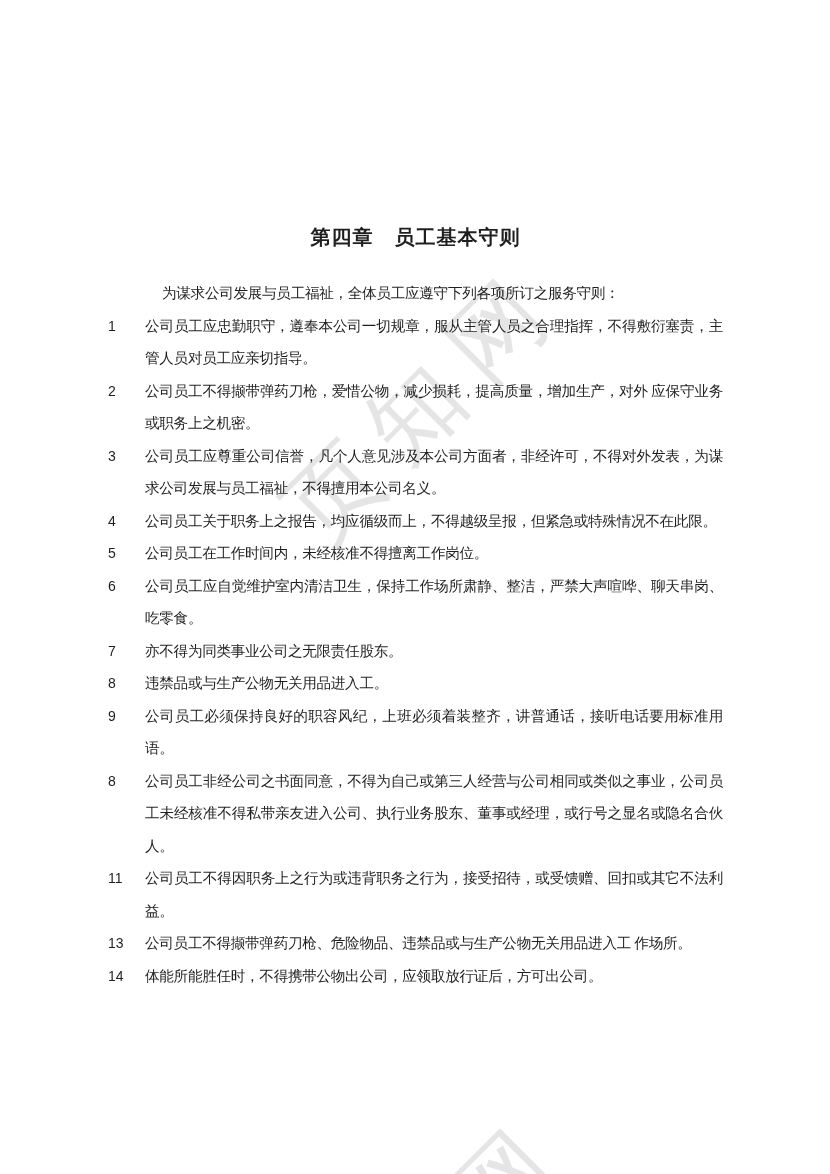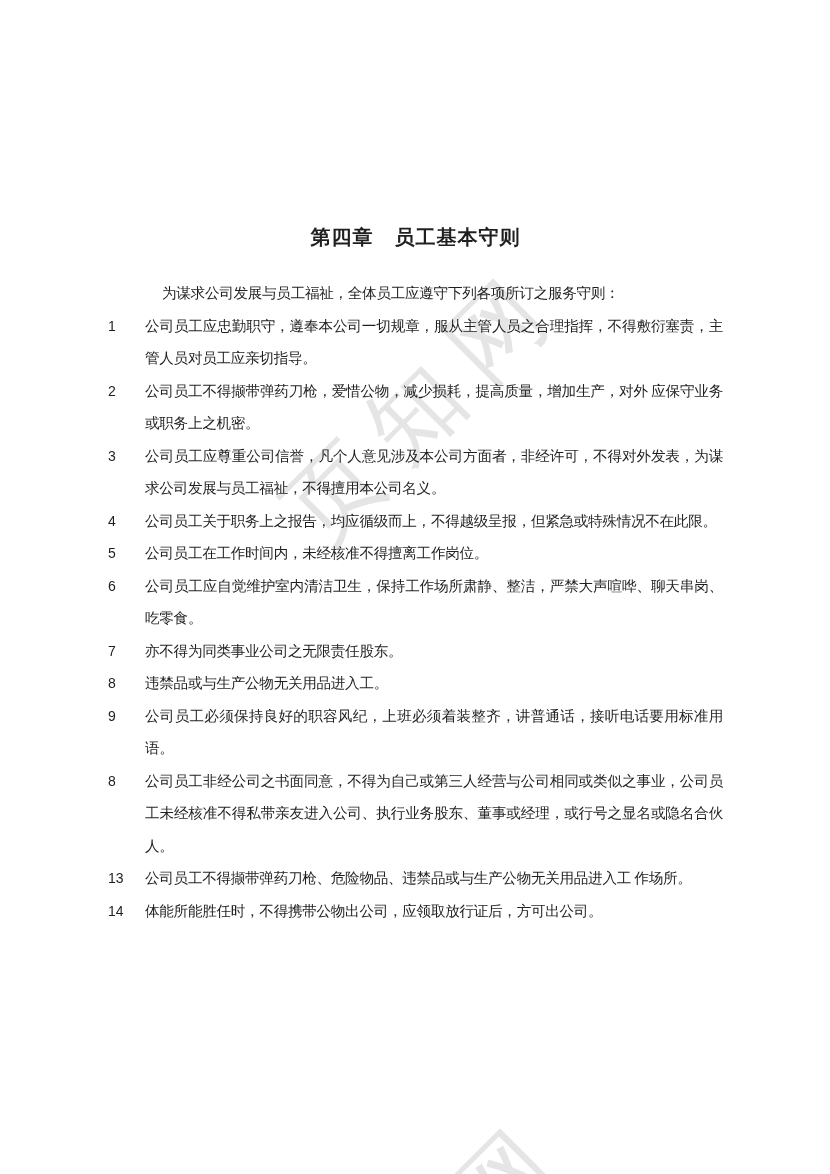--- a/index.html
+++ b/index.html
@@ -148,20 +148,24 @@
   <li class="rule">
     <span class="num">9</span>
     <span class="text">公司员工必须保持良好的职容风纪，上班必须着装整齐，讲普通话，接听电话要用标准用语。</span>
   </li>
 
   <li class="rule">
     <span class="num">8</span>
     <span class="text">公司员工非经公司之书面同意，不得为自己或第三人经营与公司相同或类似之事业，公司员工未经核准不得私带亲友进入公司、执行业务股东、董事或经理，或行号之显名或隐名合伙人。</span>
   </li>
 
+  <li class="rule">
+    <span class="num">11</span>
+    <span class="text">公司员工不得因职务上之行为或违背职务之行为，接受招待，或受馈赠、回扣或其它不法利益。</span>
+  </li>
 
 
   <li class="rule">
     <span class="num">13</span>
     <span class="text">公司员工不得撷带弹药刀枪、危险物品、违禁品或与生产公物无关用品进入工 作场所。</span>
   </li>
 
   <li class="rule">
     <span class="num">14</span>
     <span class="text">体能所能胜任时，不得携带公物出公司，应领取放行证后，方可出公司。</span>

